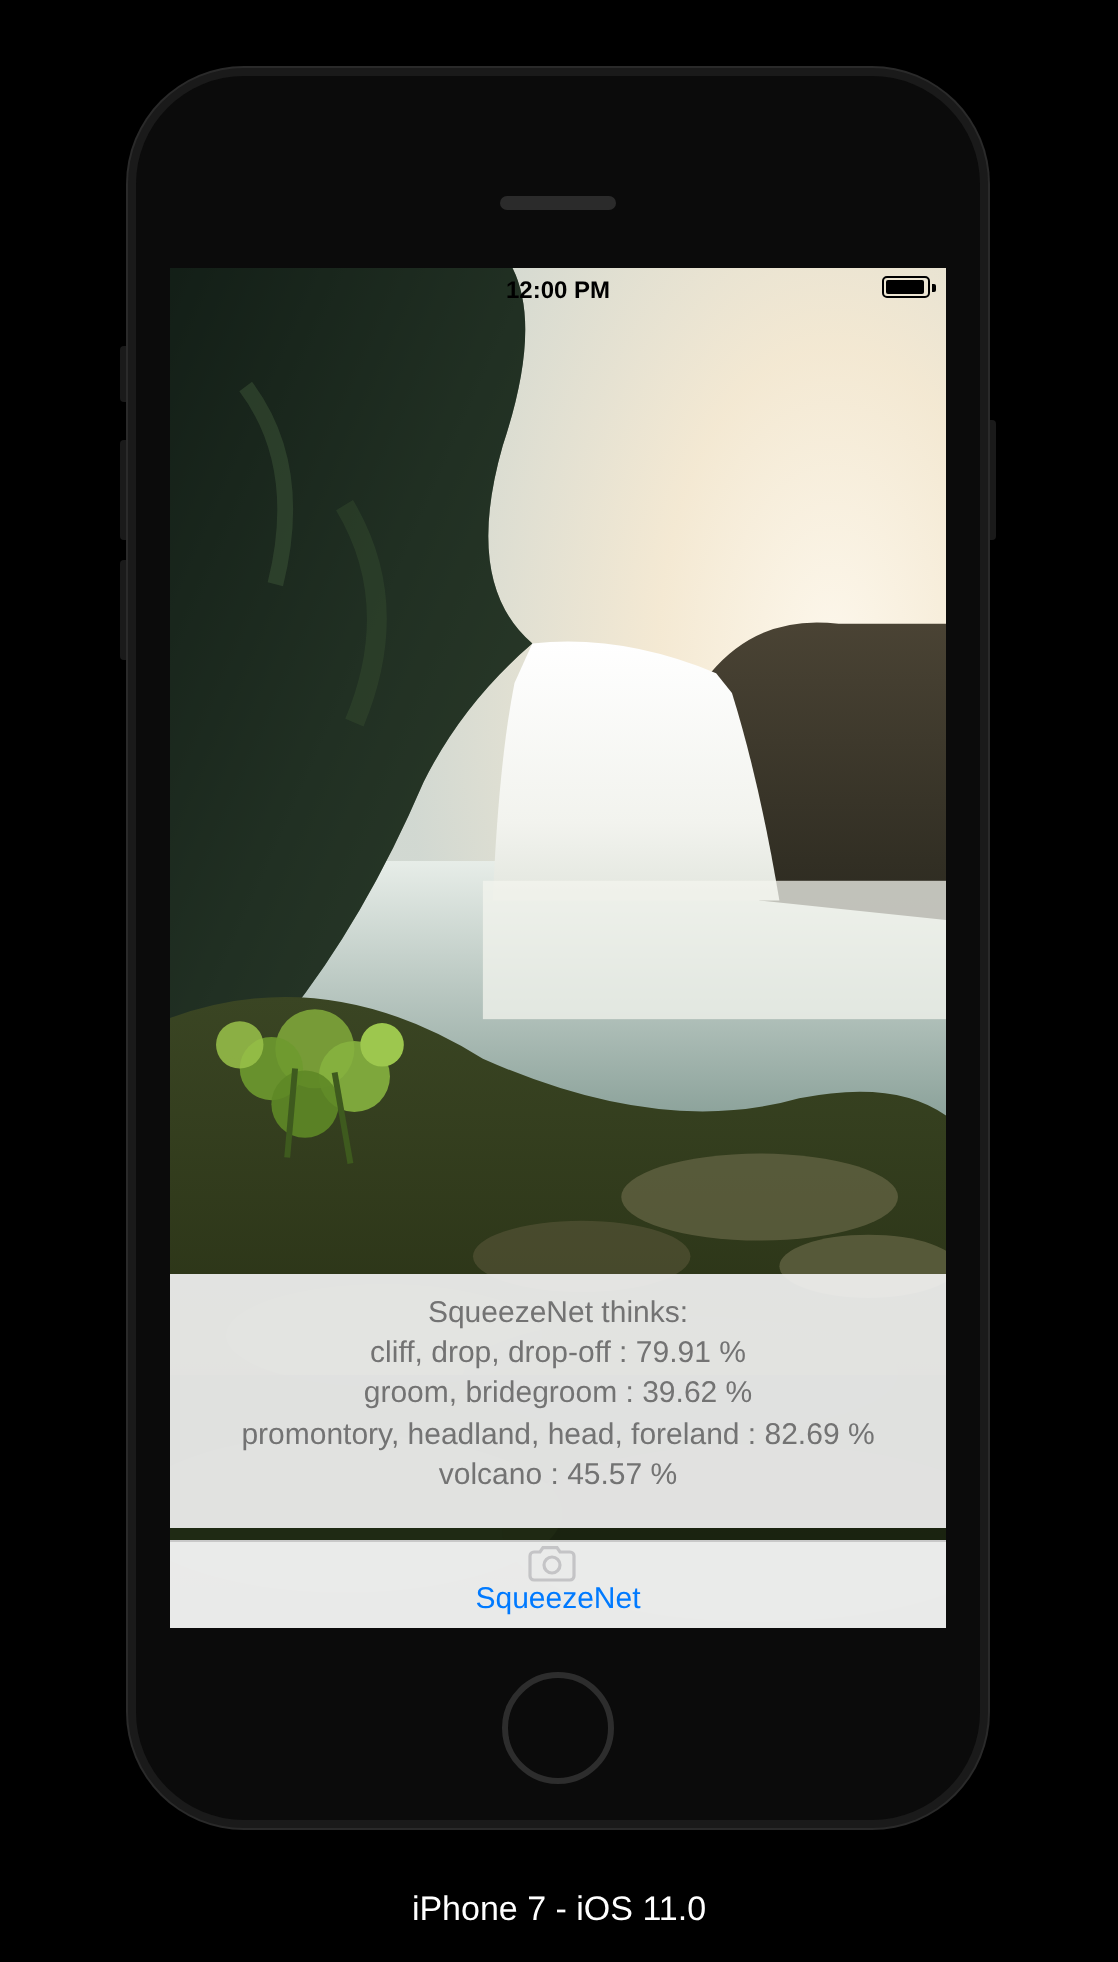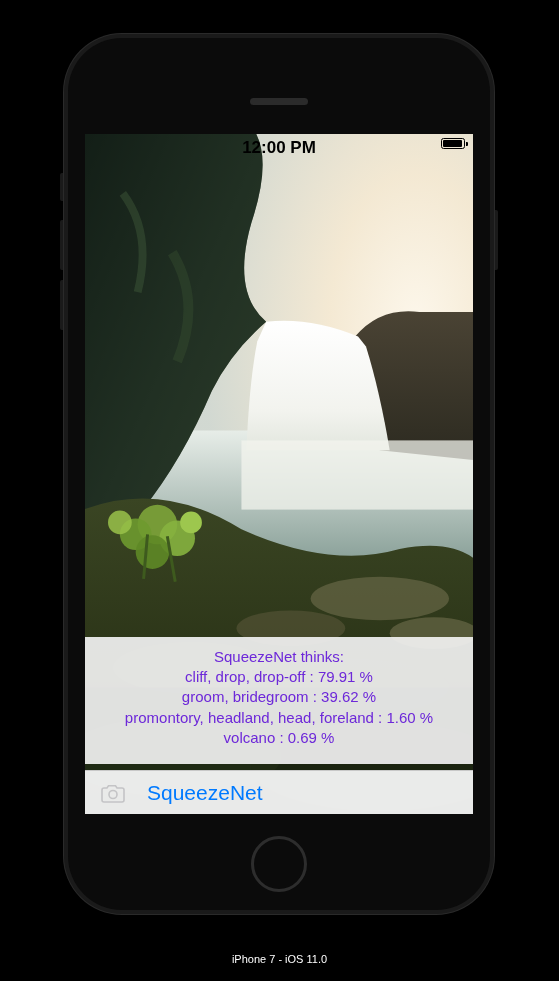--- a/index.html
+++ b/index.html
@@ -51,21 +51,21 @@
   }
   .screen {
     position:absolute;
     left: 17px; right:17px; top:96px; bottom:96px;
     background:#fff;
     overflow:hidden;
   }
   .status-bar {
     position:absolute; top:4px; left:0; right:0;
     display:flex; justify-content:center; align-items:center;
-    font-size:17px; font-weight:600; color:#000;
+    font-size:12px; font-weight:600; color:#000;
     z-index:5;
   }
   .status-time { }
   .battery {
     position:absolute; right:8px; top:0;
     width:24px; height:11px; border:1.2px solid #000; border-radius:2.5px;
   }
   .battery::after{
     content:""; position:absolute; right:-4px; top:3px; width:2px; height:4px;
     background:#000; border-radius:0 1px 1px 0;
@@ -77,40 +77,41 @@
     overflow:hidden;
   }
   .photo svg { width:100%; height:100%; display:block; }
 
   .results-panel {
     position:absolute; left:0; right:0; bottom:50px;
     background: rgba(242,242,242,0.92);
     padding:10px 8px 16px;
     text-align:center;
     font-size:15px; line-height:1.35;
-    color:#6d28d9;
+    color:#737373;
   }
   .results-panel .title { }
   .toolbar {
     position:absolute; left:0; right:0; bottom:0;
     height:44px;
     background: rgba(248,248,248,0.94);
     border-top:1px solid #c8c8c8;
     display:flex; align-items:center;
-    font-size:21px;
+    font-size:15px;
     color:#007aff;
+    flex-direction:column;
   }
   .cam-icon { margin-left:16px; margin-right:22px; color:#c4c4c6; }
   .cam-icon svg { display:block; }
   .toolbar .btn { cursor:pointer; }
   .toolbar .spacer { flex:1; }
   .choose { margin-right:16px; }
   .caption {
     position:absolute; bottom:16px; left:0; right:0;
-    text-align:center; color:#fff; font-size:11px; font-weight:400;
+    text-align:center; color:#fff; font-size:17px; font-weight:400;
   }
 </style>
 </head>
 <body>
 
 <div class="frame-wrap">
   <div class="side-btn mute"></div>
   <div class="side-btn vol1"></div>
   <div class="side-btn vol2"></div>
   <div class="side-btn power"></div>
@@ -203,22 +204,22 @@
           <span class="status-time">12:00 PM</span>
           <span class="battery">
               <span class="battery-fill"></span>
             </span>
         </div>
 
         <div class="results-panel">
           <div class="title">SqueezeNet thinks:</div>
           <div>cliff, drop, drop-off : 79.91 %</div>
           <div>groom, bridegroom : 39.62 %</div>
-          <div>promontory, headland, head, foreland : 1.60 %</div>
-          <div>volcano : 0.69 %</div>
+          <div>promontory, headland, head, foreland : 82.69 %</div>
+          <div>volcano : 45.57 %</div>
         </div>
 
         <div class="toolbar">
           <span class="cam-icon">
             <svg width="24" height="20" viewBox="0 0 24 20">
               <path d="M3 5 h3 l1.5 -2.2 h7 L16 5 h5 a2 2 0 0 1 2 2 v10 a2 2 0 0 1 -2 2 H3 a2 2 0 0 1 -2 -2 V7 a2 2 0 0 1 2 -2 Z" fill="none" stroke="currentColor" stroke-width="1.6"></path>
               <circle cx="12" cy="11.5" r="4" fill="none" stroke="currentColor" stroke-width="1.6"></circle>
             </svg>
           </span>
           <span class="btn">SqueezeNet</span>

